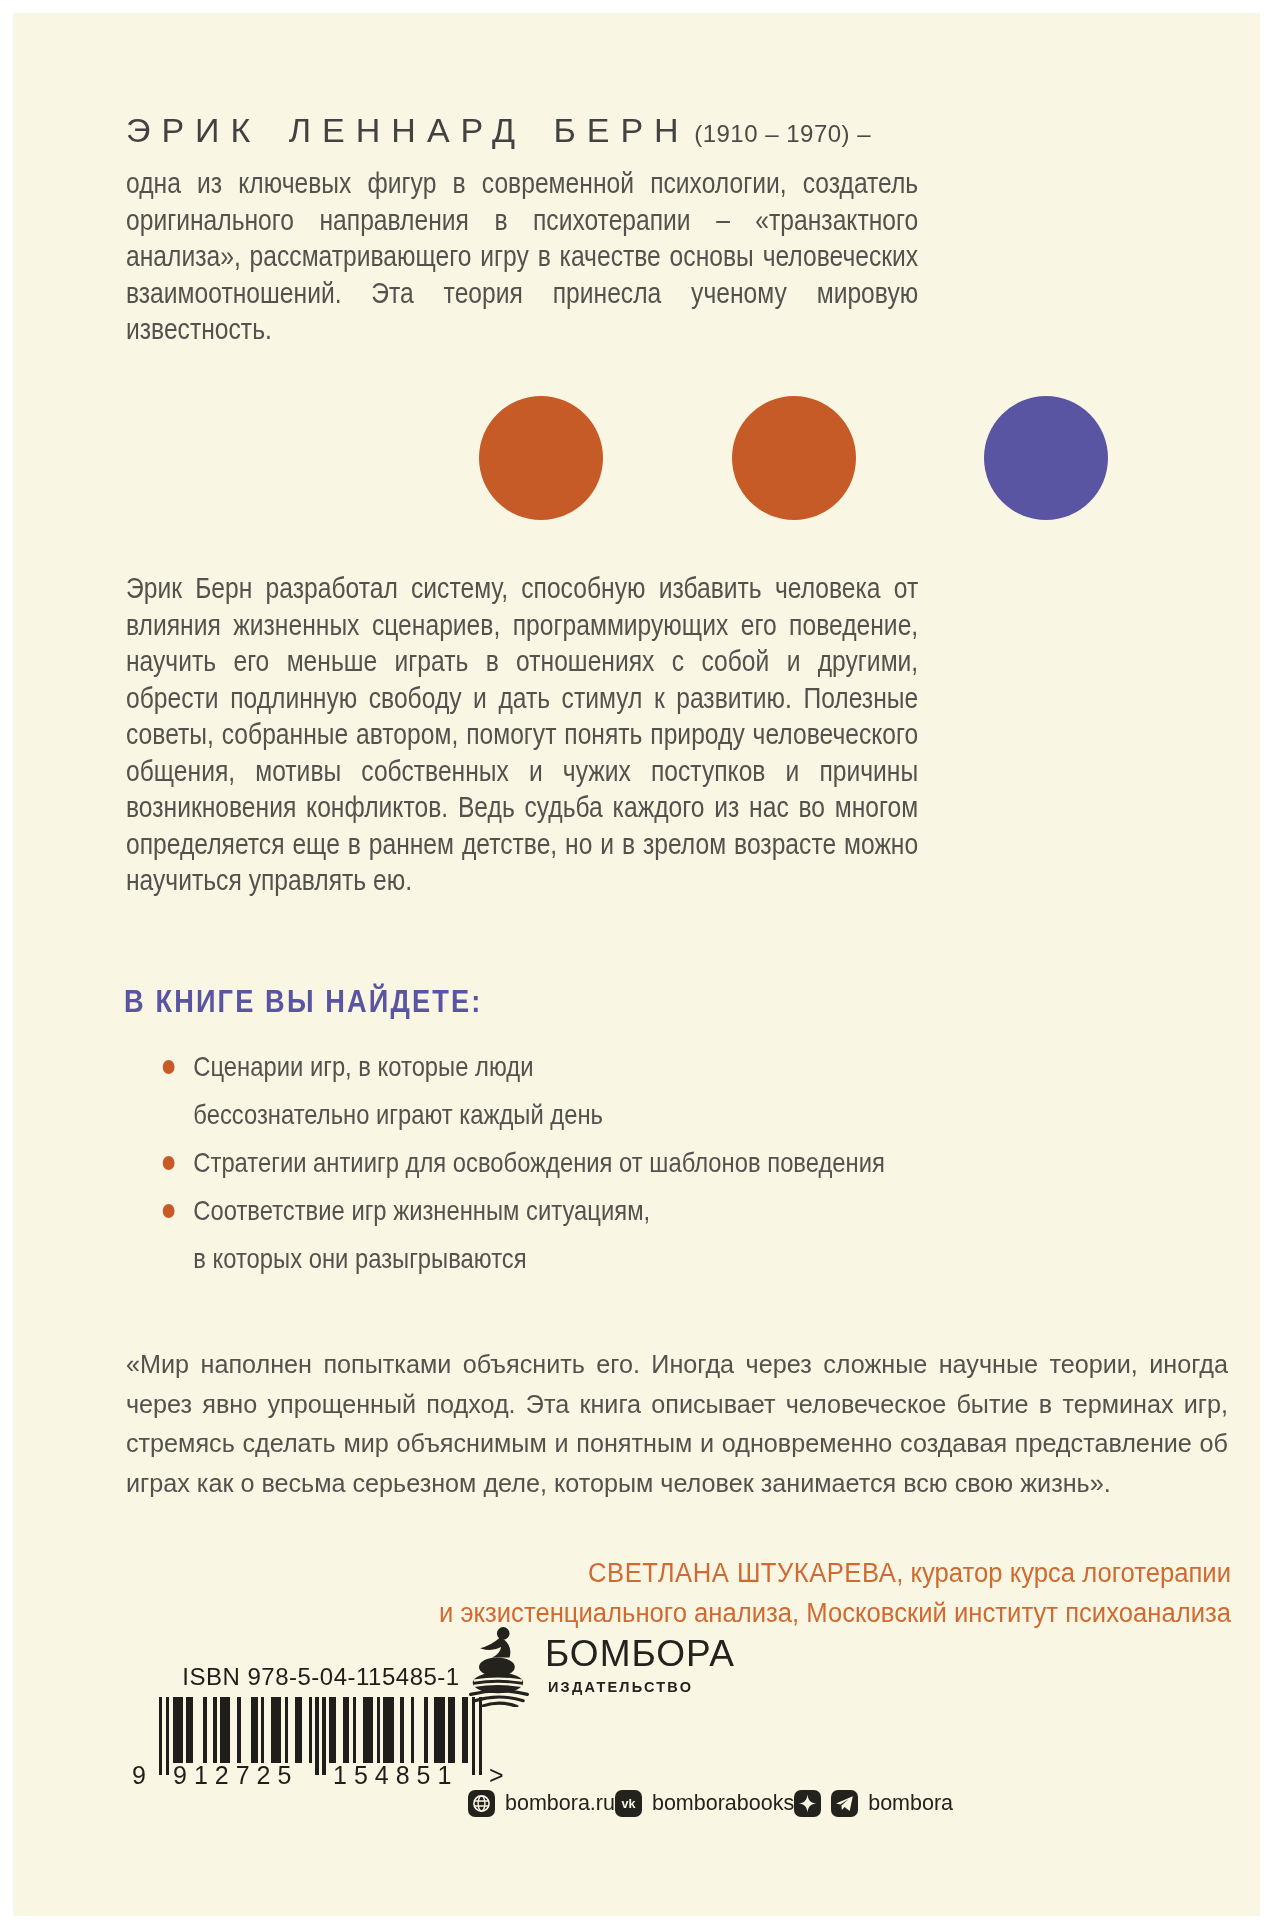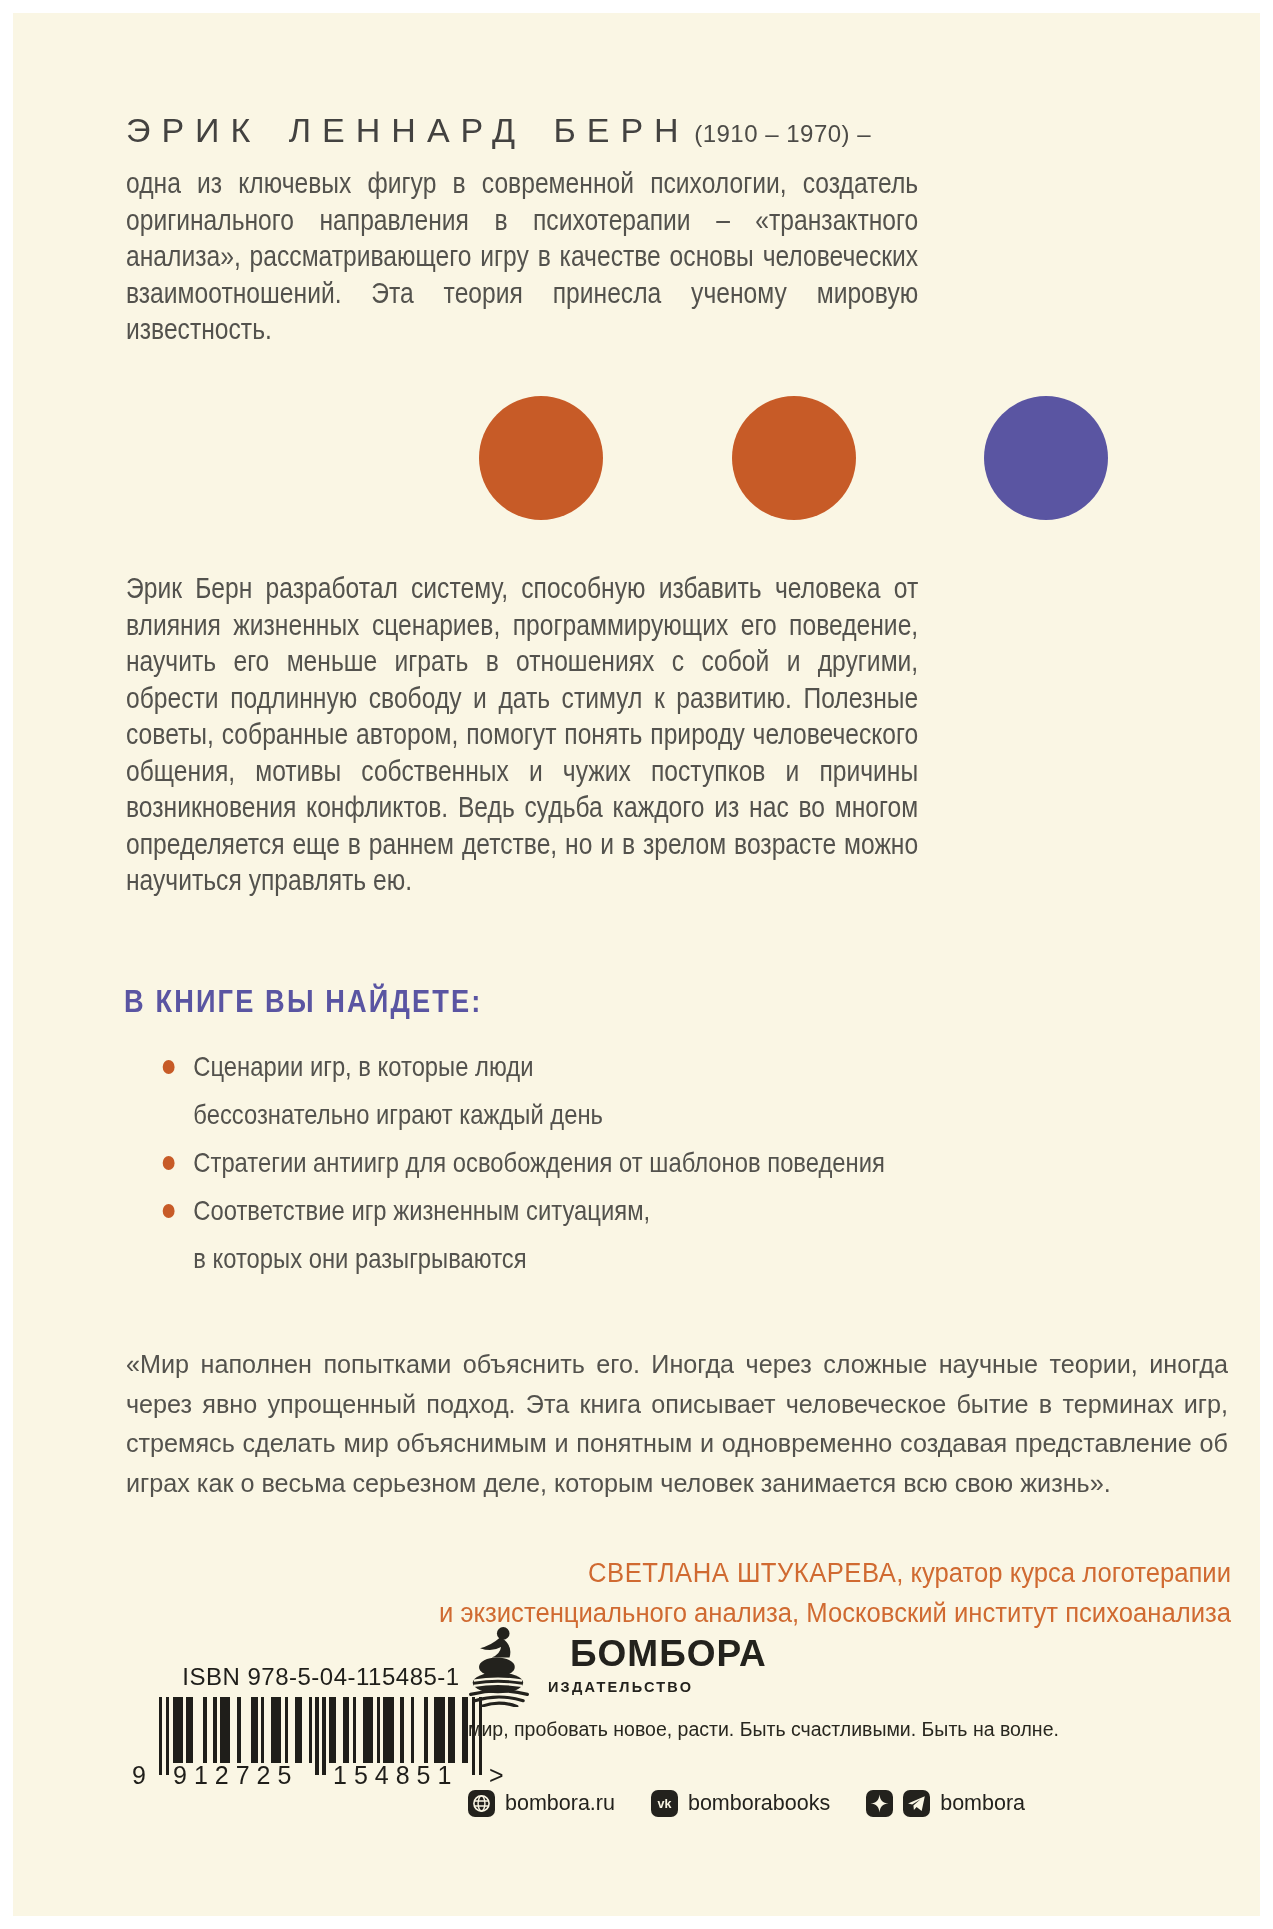--- a/index.html
+++ b/index.html
@@ -87,33 +87,33 @@
   .bc-digit{
     position:absolute;top:64px;font-size:25px;color:#1f1e1a;white-space:nowrap;
   }
   .bc-left{left:-27px;}
   .bc-g1{left:14px;letter-spacing:7px;}
   .bc-g2{left:174px;letter-spacing:7px;}
   .bc-arrow{left:330px;}
   .logo-mark{position:absolute;left:452px;top:1612px;}
   .logo-name{
     position:absolute;left:532px;top:1620px;
-    font-size:37px;font-weight:700;color:#23221d;letter-spacing:1px;margin-left:25px;
+    font-size:37px;font-weight:400;color:#23221d;letter-spacing:1px;
   }
   .logo-sub{
     position:absolute;left:535px;top:1666px;
     font-size:14.5px;font-weight:700;color:#23221d;letter-spacing:2.2px;
   }
   .blurb{
     position:absolute;left:455px;top:1704px;
     font-size:19.5px;line-height:25.3px;color:#28271f;
   }
   .social-row{
     position:absolute;left:455px;top:1777px;
-    display:flex;align-items:flex-end;gap:36px;
+    display:flex;align-items:flex-end;
   }
   .social-item{display:flex;align-items:center;gap:10px;}
   .social-item .label{font-size:21.5px;color:#23221d;}
   .icon-badge{display:block;}
 </style>
 </head>
 <body>
 
 <div class="page" style="--bg: #FAF6E4; --orange: #C75B27; --purple: #5A55A2; --attr-orange: #D06A31;">
   <div class="cover">
@@ -223,21 +223,20 @@
       <g stroke="#23221d" stroke-width="3" fill="none" stroke-linecap="round">
         <path d="M5 66 Q32 59 59 66"></path>
         <path d="M9 72 Q32 65 55 72"></path>
         <path d="M15 77.5 Q32 71 49 77.5"></path>
       </g>
     </svg>
     <div class="logo-name">БОМБОРА</div>
     <div class="logo-sub">ИЗДАТЕЛЬСТВО</div>
 
     <div class="blurb">
-        <div>мир, пробовать новое, расти. Быть счастливыми. Быть на волне.</div>
       </div>
 
     <div class="social-row">
       <div class="social-item">
         <svg class="icon-badge" width="27" height="27" viewBox="0 0 27 27">
           <rect x="0" y="0" width="27" height="27" rx="7" fill="#23221d"></rect>
           <circle cx="13.5" cy="13.5" r="7.6" fill="none" stroke="#FAF6E4" stroke-width="1.6"></circle>
           <ellipse cx="13.5" cy="13.5" rx="3.4" ry="7.6" fill="none" stroke="#FAF6E4" stroke-width="1.4"></ellipse>
           <path d="M6 11 H21 M6 16 H21" stroke="#FAF6E4" stroke-width="1.4" fill="none"></path>
         </svg>

